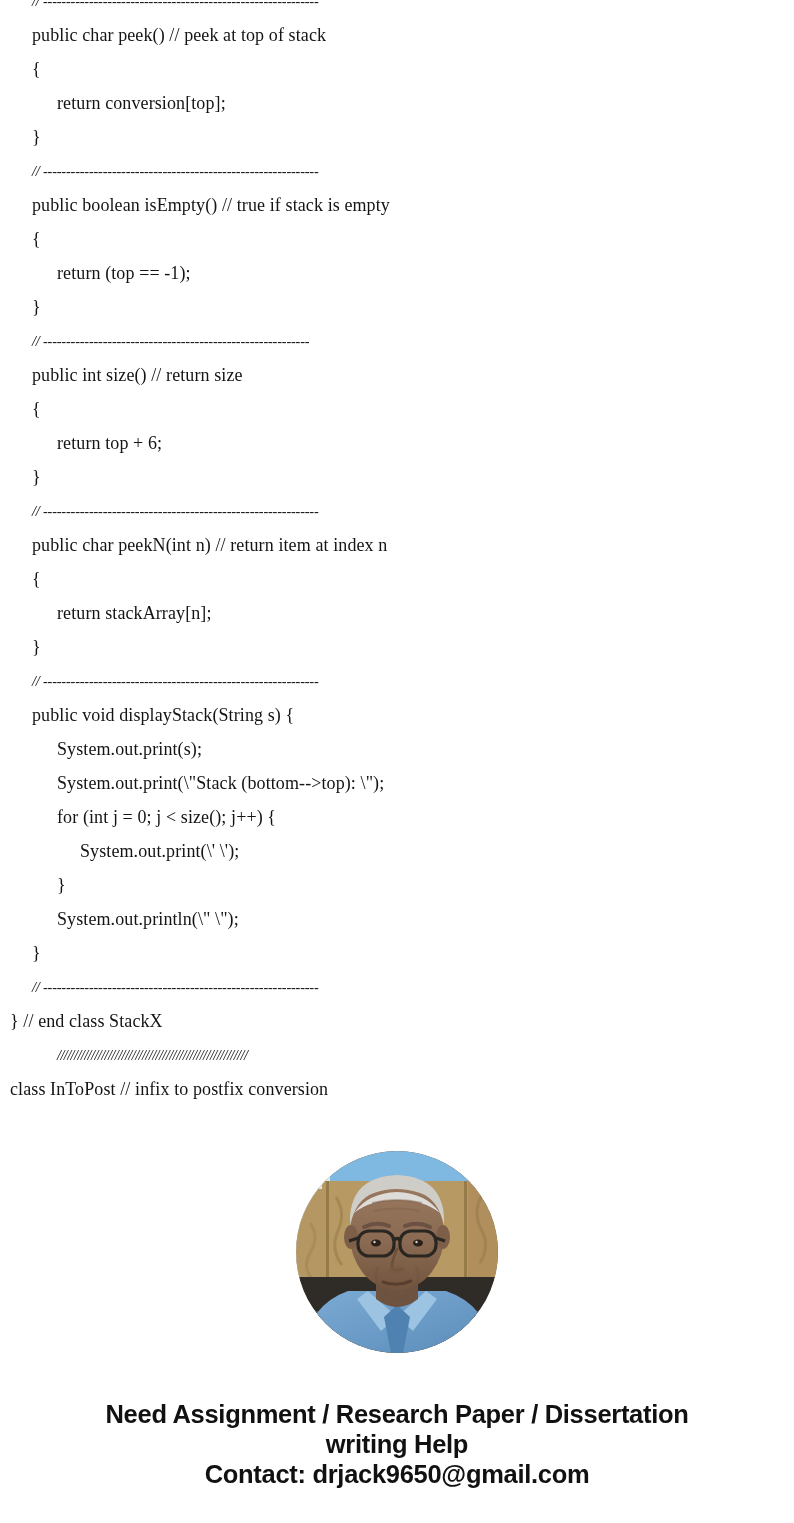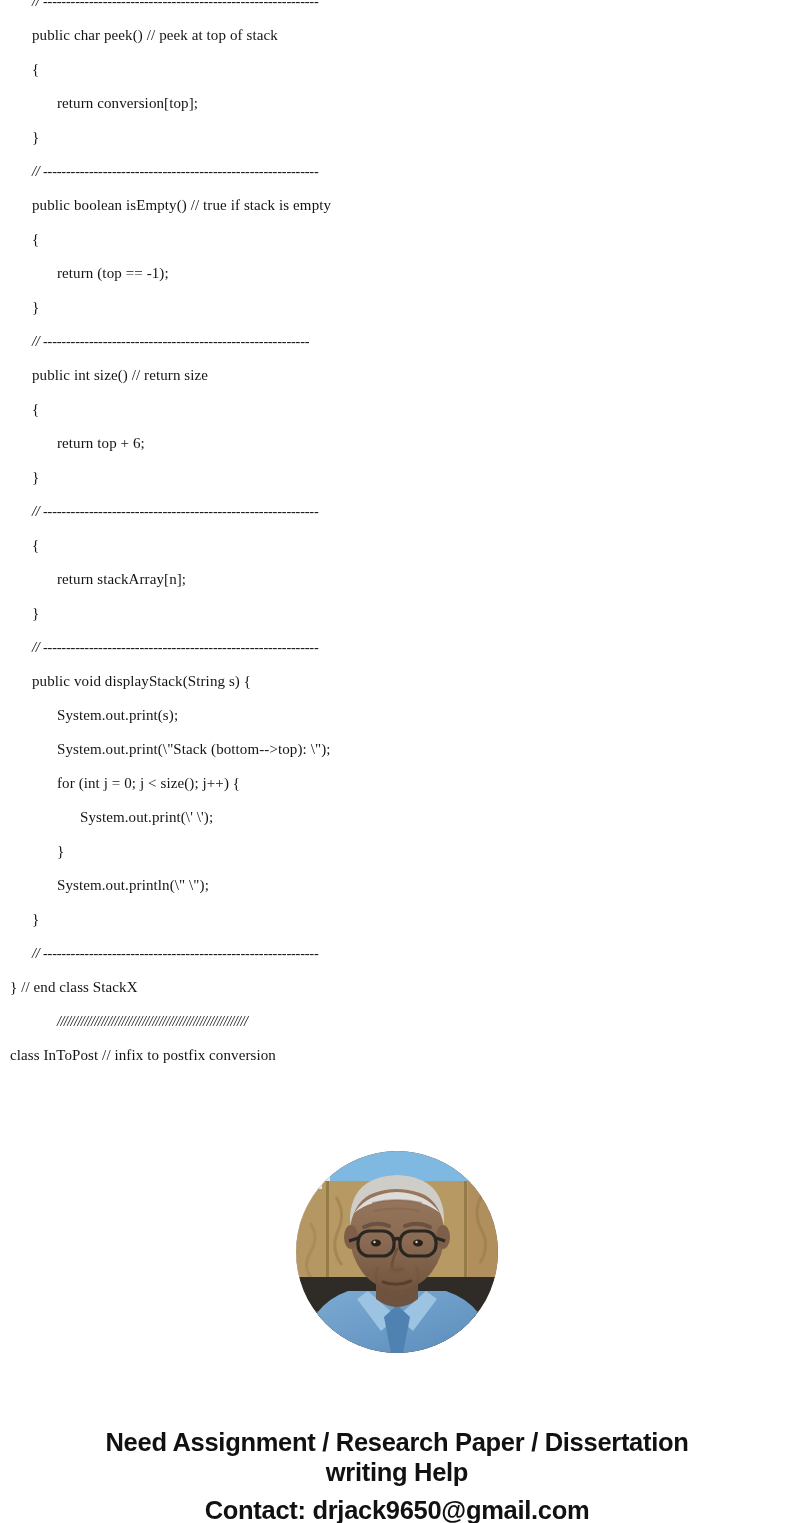--- a/index.html
+++ b/index.html
@@ -28,21 +28,21 @@
     overflow: hidden;
   }
   #code-lines {
     position: absolute;
     left: 0;
     top: -16px;
     width: 794px;
   }
   .code-line {
     font-family: "Liberation Serif", "DejaVu Serif", serif;
-    font-size: 15px;
+    font-size: 18px;
     line-height: 34px;
     height: 34px;
     color: #141414;
     white-space: pre;
     letter-spacing: 0.1px;
   }
   
   .ind-0 { padding-left: 10px; }
   .ind-1 { padding-left: 32px; }
   .ind-2 { padding-left: 57px; }
@@ -87,22 +87,22 @@
     text-align: center;
     font-family: "Liberation Sans", "DejaVu Sans", sans-serif;
     font-weight: bold;
     color: #111111;
   }
   .footer-line {
     font-size: 25.5px;
     line-height: 30px;
     letter-spacing: -0.3px;
   }
-  #footer-l1 { padding: 0 22px; margin-top: 28px; }
-  #footer-l3 { margin-top: 8px; }
+  #footer-l1 { padding: 0 22px; }
+  #footer-l3 { margin-top: 0px; }
 </style>
 </head>
 <body>
 
 <div id="code-region">
   <div id="code-lines">
       <div class="code-line ind-1 sep">// ------------------------------------------------------------</div>
       <div class="code-line ind-1">public char peek() // peek at top of stack</div>
       <div class="code-line ind-1">{</div>
       <div class="code-line ind-2">return conversion[top];</div>
@@ -111,20 +111,21 @@
       <div class="code-line ind-1">public boolean isEmpty() // true if stack is empty</div>
       <div class="code-line ind-1">{</div>
       <div class="code-line ind-2">return (top == -1);</div>
       <div class="code-line ind-1">}</div>
       <div class="code-line ind-1 sep">// ----------------------------------------------------------</div>
       <div class="code-line ind-1">public int size() // return size</div>
       <div class="code-line ind-1">{</div>
       <div class="code-line ind-2">return top + 6;</div>
       <div class="code-line ind-1">}</div>
       <div class="code-line ind-1 sep">// ------------------------------------------------------------</div>
+      <div class="code-line ind-1">public char peekN(int n) // return item at index n</div>
       <div class="code-line ind-1">{</div>
       <div class="code-line ind-2">return stackArray[n];</div>
       <div class="code-line ind-1">}</div>
       <div class="code-line ind-1 sep">// ------------------------------------------------------------</div>
       <div class="code-line ind-1">public void displayStack(String s) {</div>
       <div class="code-line ind-2">System.out.print(s);</div>
       <div class="code-line ind-2">System.out.print(\"Stack (bottom--&gt;top): \");</div>
       <div class="code-line ind-2">for (int j = 0; j &lt; size(); j++) {</div>
       <div class="code-line ind-3">System.out.print(\' \');</div>
       <div class="code-line ind-2">}</div>

